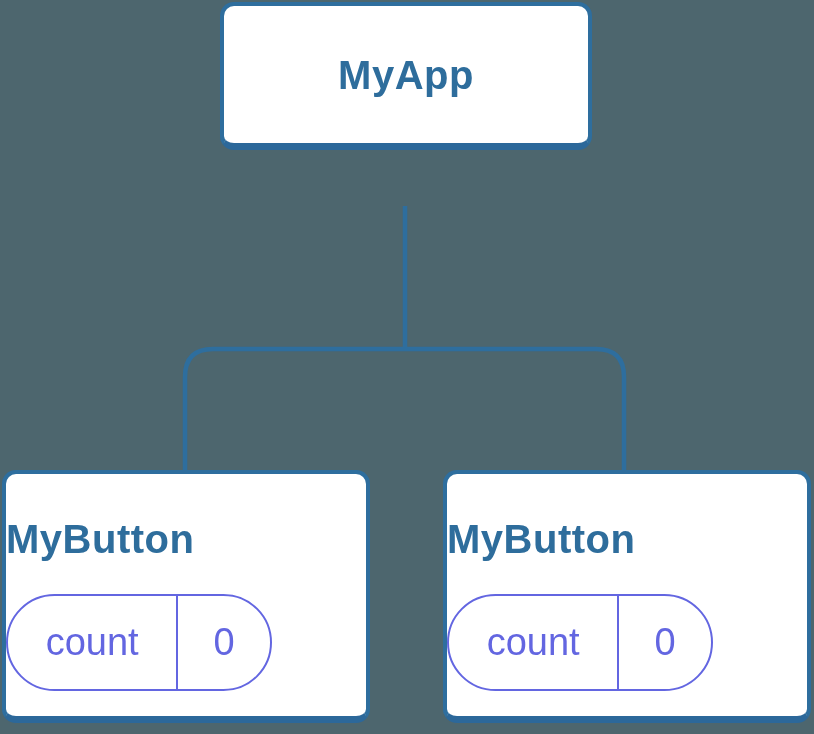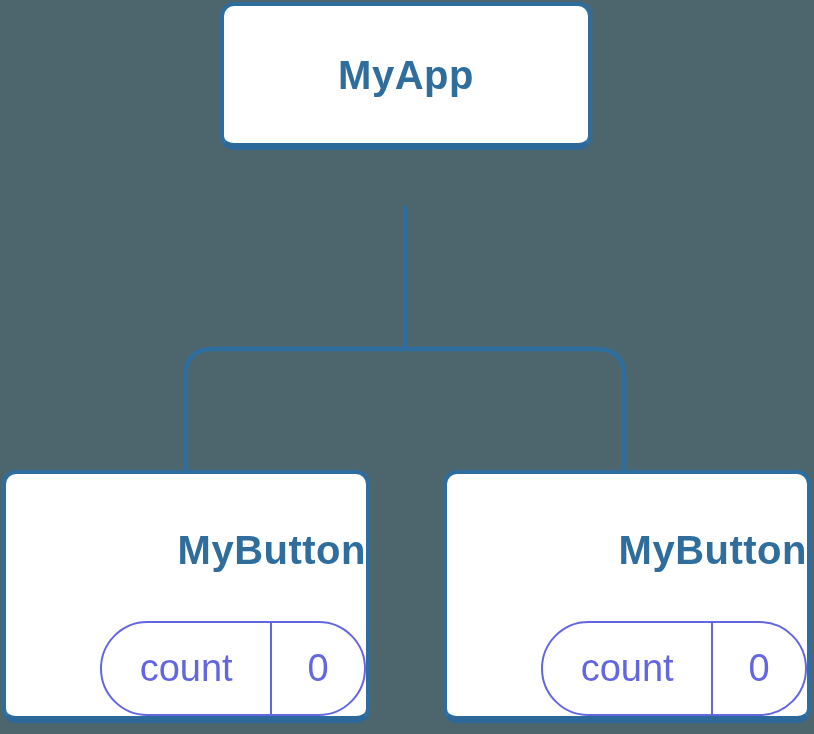--- a/index.html
+++ b/index.html
@@ -43,35 +43,35 @@
     width: 372px; height: 148px;
     display: flex;
     align-items: center;
     justify-content: center;
   }
   .node-child {
     top: 470px;
     width: 368px; height: 253px;
     display: flex;
     flex-direction: column;
-    align-items: flex-end;
-    padding-top: 51px;
+    align-items: flex-start;
+    padding-top: 40px;
   }
   .node-child-left  { left: 2px; }
   .node-child-right { left: 443px; }
   .node-title {
     font-size: 40px;
     font-weight: bold;
     line-height: 50px;
     color: var(--node-title);
     letter-spacing: 0.5px;
     white-space: nowrap;
   }
   .state-pill {
-    margin-top: 46px;
+    margin-top: 30px;
     width: 266px;
     height: 97px;
     border: 2.5px solid var(--state);
     border-radius: 60px;
     display: flex;
     overflow: hidden;
     background: var(--node-fill);
   }
   .state-name-cell {
     flex: 0 0 65%;

